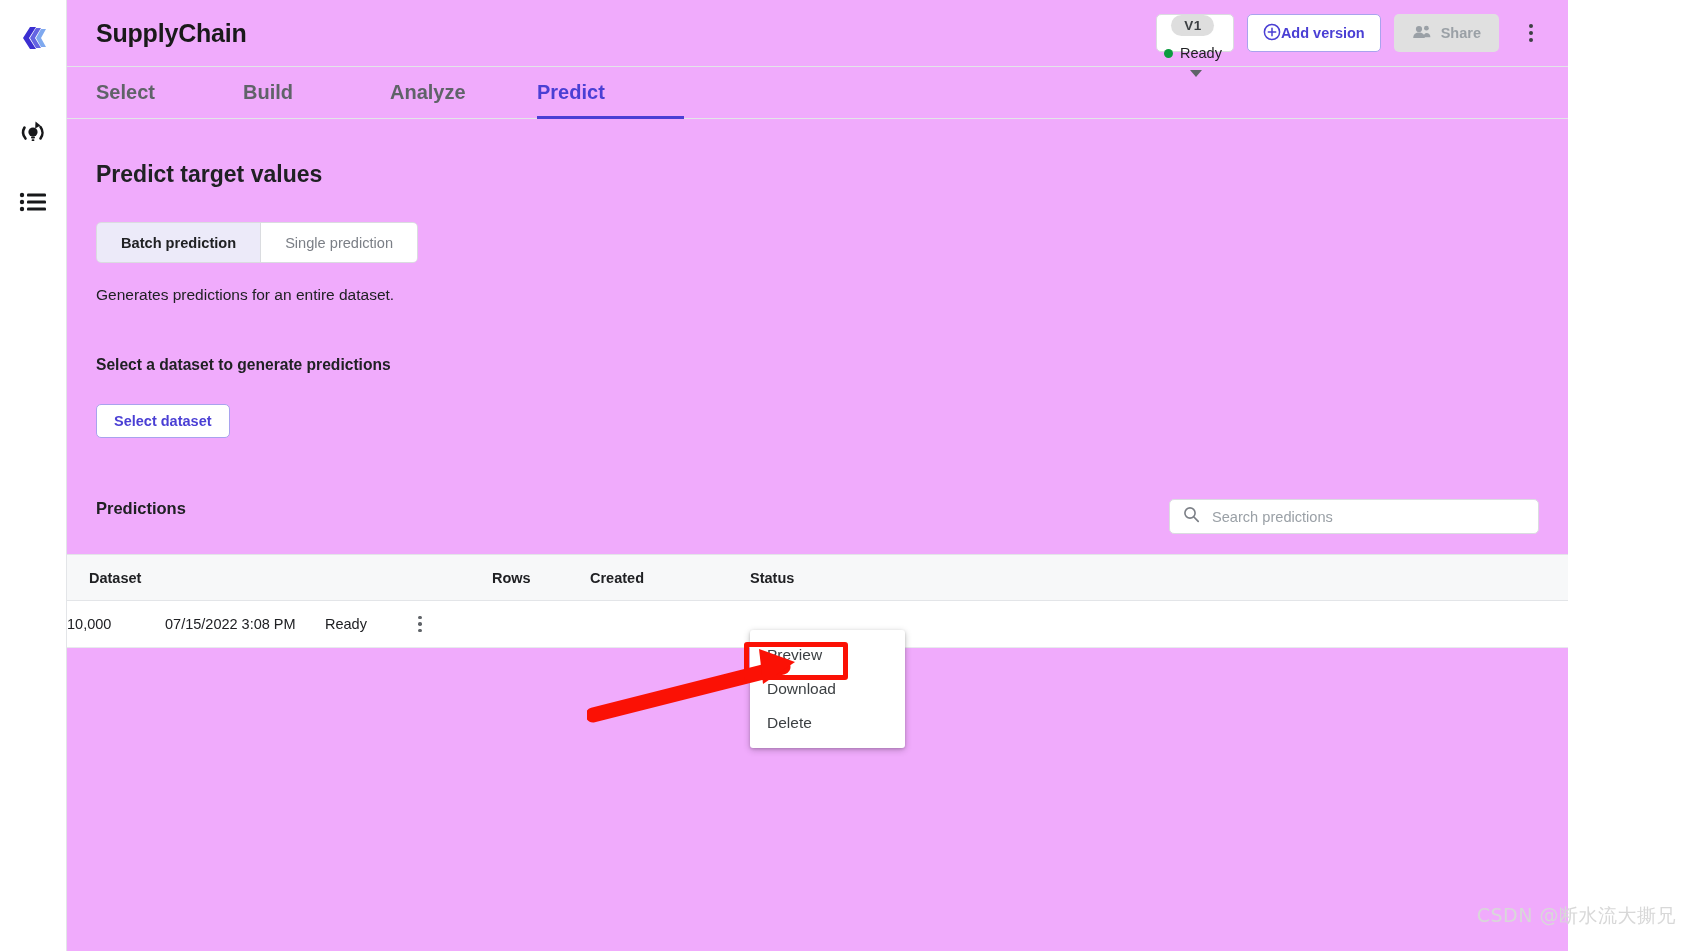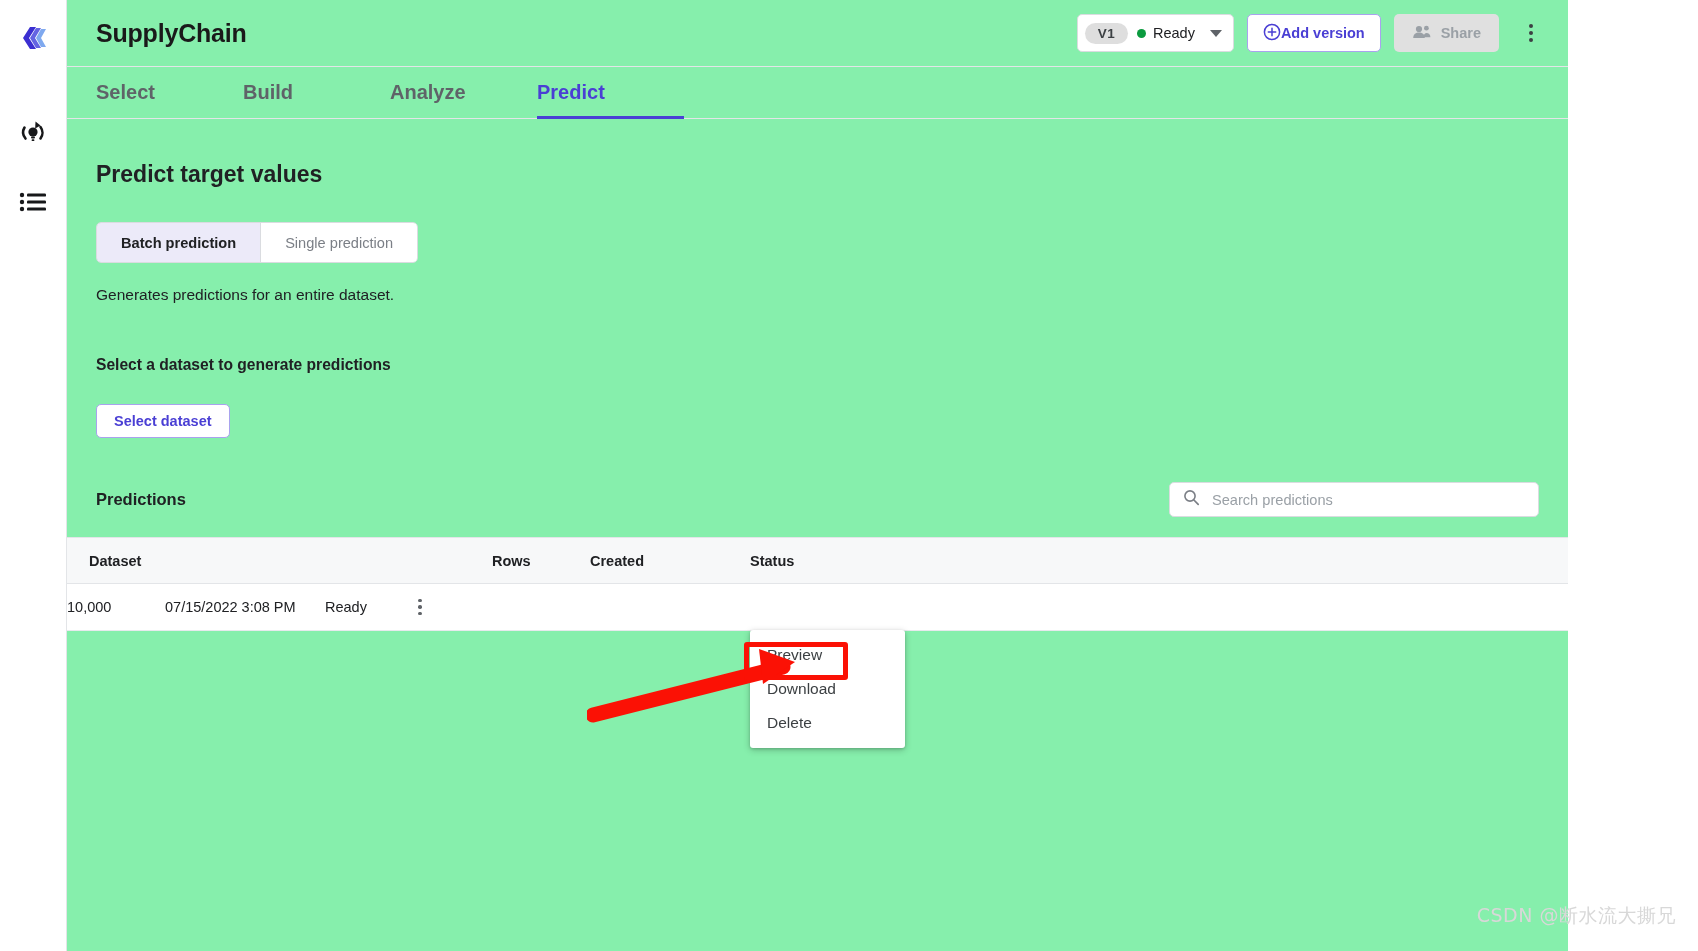--- a/index.html
+++ b/index.html
@@ -16,21 +16,21 @@
     position: relative;
   }
 
   
   #app {
     position: absolute;
     left: 0; top: 0;
     width: 1568px;
     height: 951px;
     display: flex;
-    background: #86efac;
+    background: #f0abfc;
   }
 
   
   .rail {
     width: 67px;
     flex: 0 0 67px;
     background: #ffffff;
     border-right: 1px solid #e3e5e8;
     display: flex;
     flex-direction: column;
@@ -81,20 +81,21 @@
   .version-box {
     height: 38px;
     border: 1px solid #dadce0;
     border-radius: 5px;
     display: flex;
     align-items: center;
     padding: 0 11px 0 7px;
     gap: 9px;
     background: #fff;
     box-sizing: border-box;
+    flex-direction: column;
   }
   .version-chip {
     background: #dedede;
     border-radius: 11px;
     padding: 3px 13px;
     font-size: 13.5px;
     font-weight: bold;
     color: #3c4043;
     letter-spacing: .3px;
   }
@@ -276,20 +277,21 @@
     width: 370px;
     height: 35px;
     border: 1px solid #dadce0;
     border-radius: 5px;
     display: flex;
     align-items: center;
     gap: 10px;
     padding: 13px 13px;
     box-sizing: border-box;
     background: #fff;
+    margin-top: 17px;
   }
   .search-box input {
     border: none;
     outline: none;
     flex: 1;
     font-size: 14.6px;
     color: #202124;
     font-family: "Liberation Sans", sans-serif;
     background: transparent;
   }

